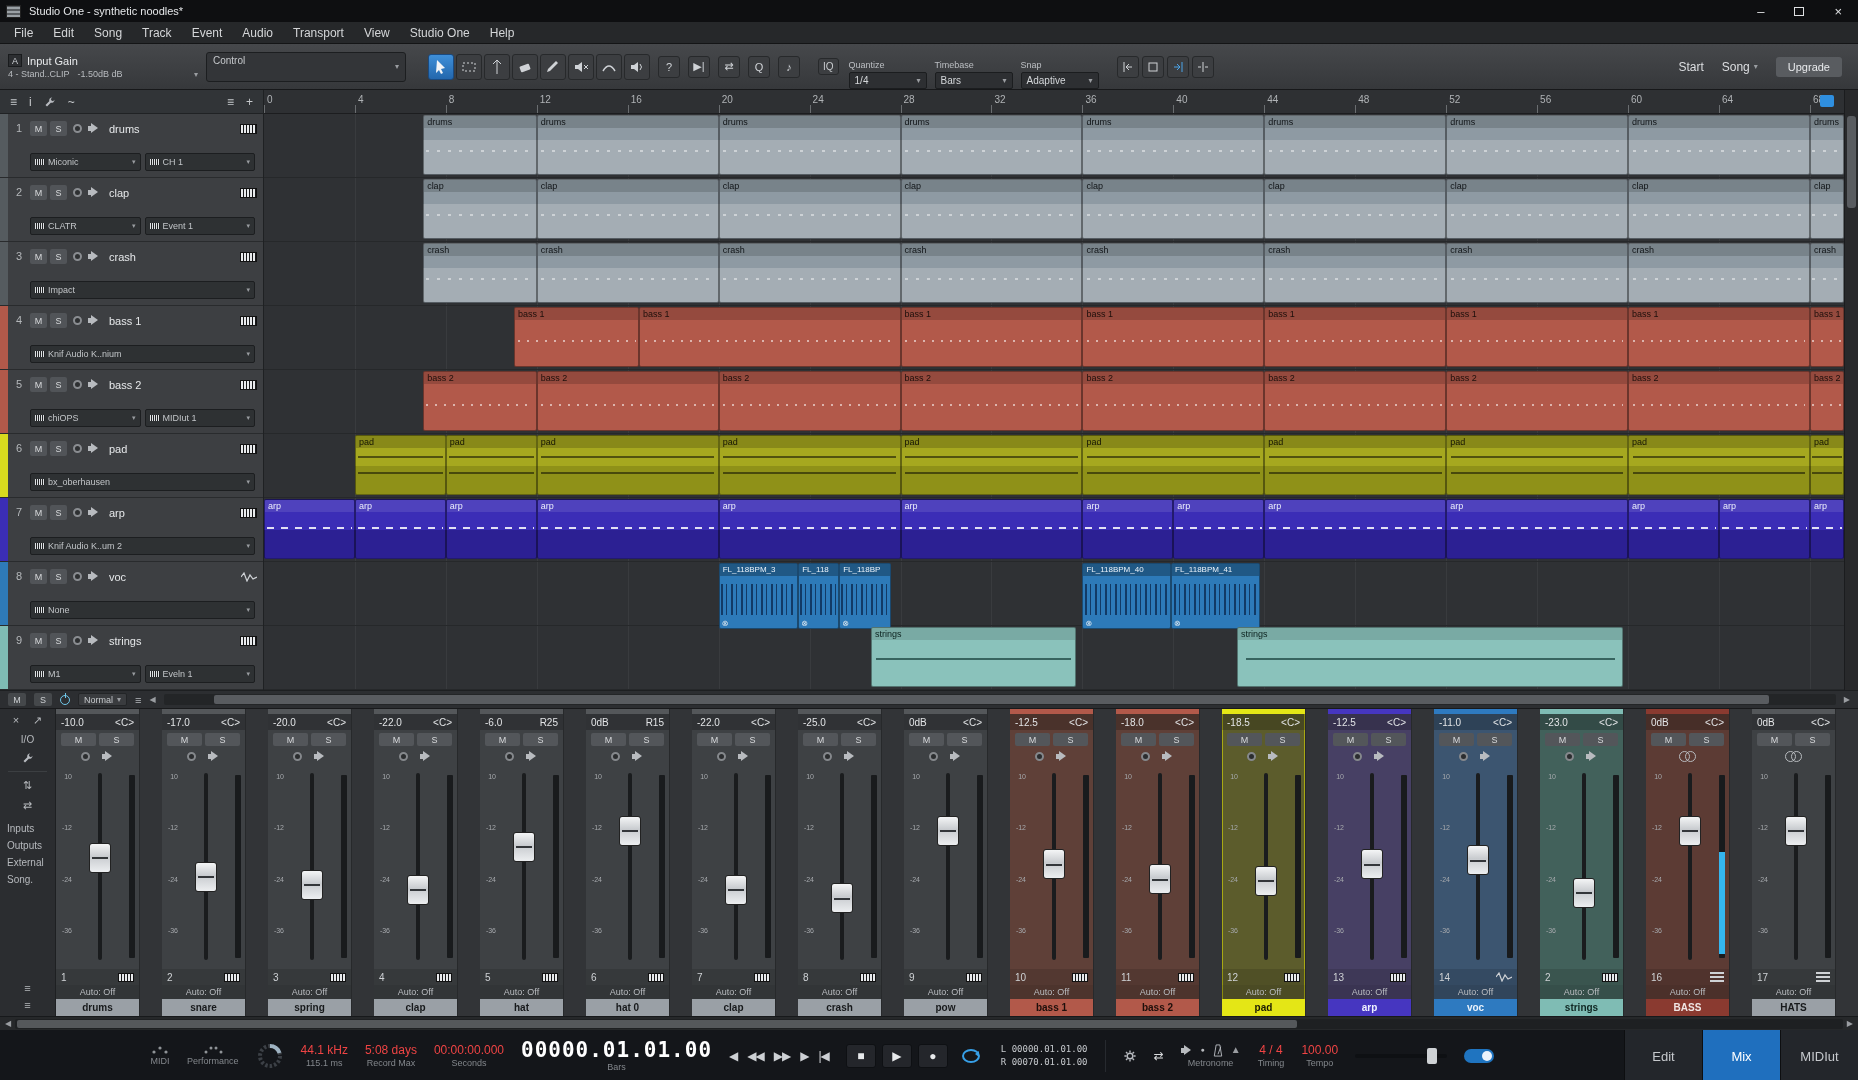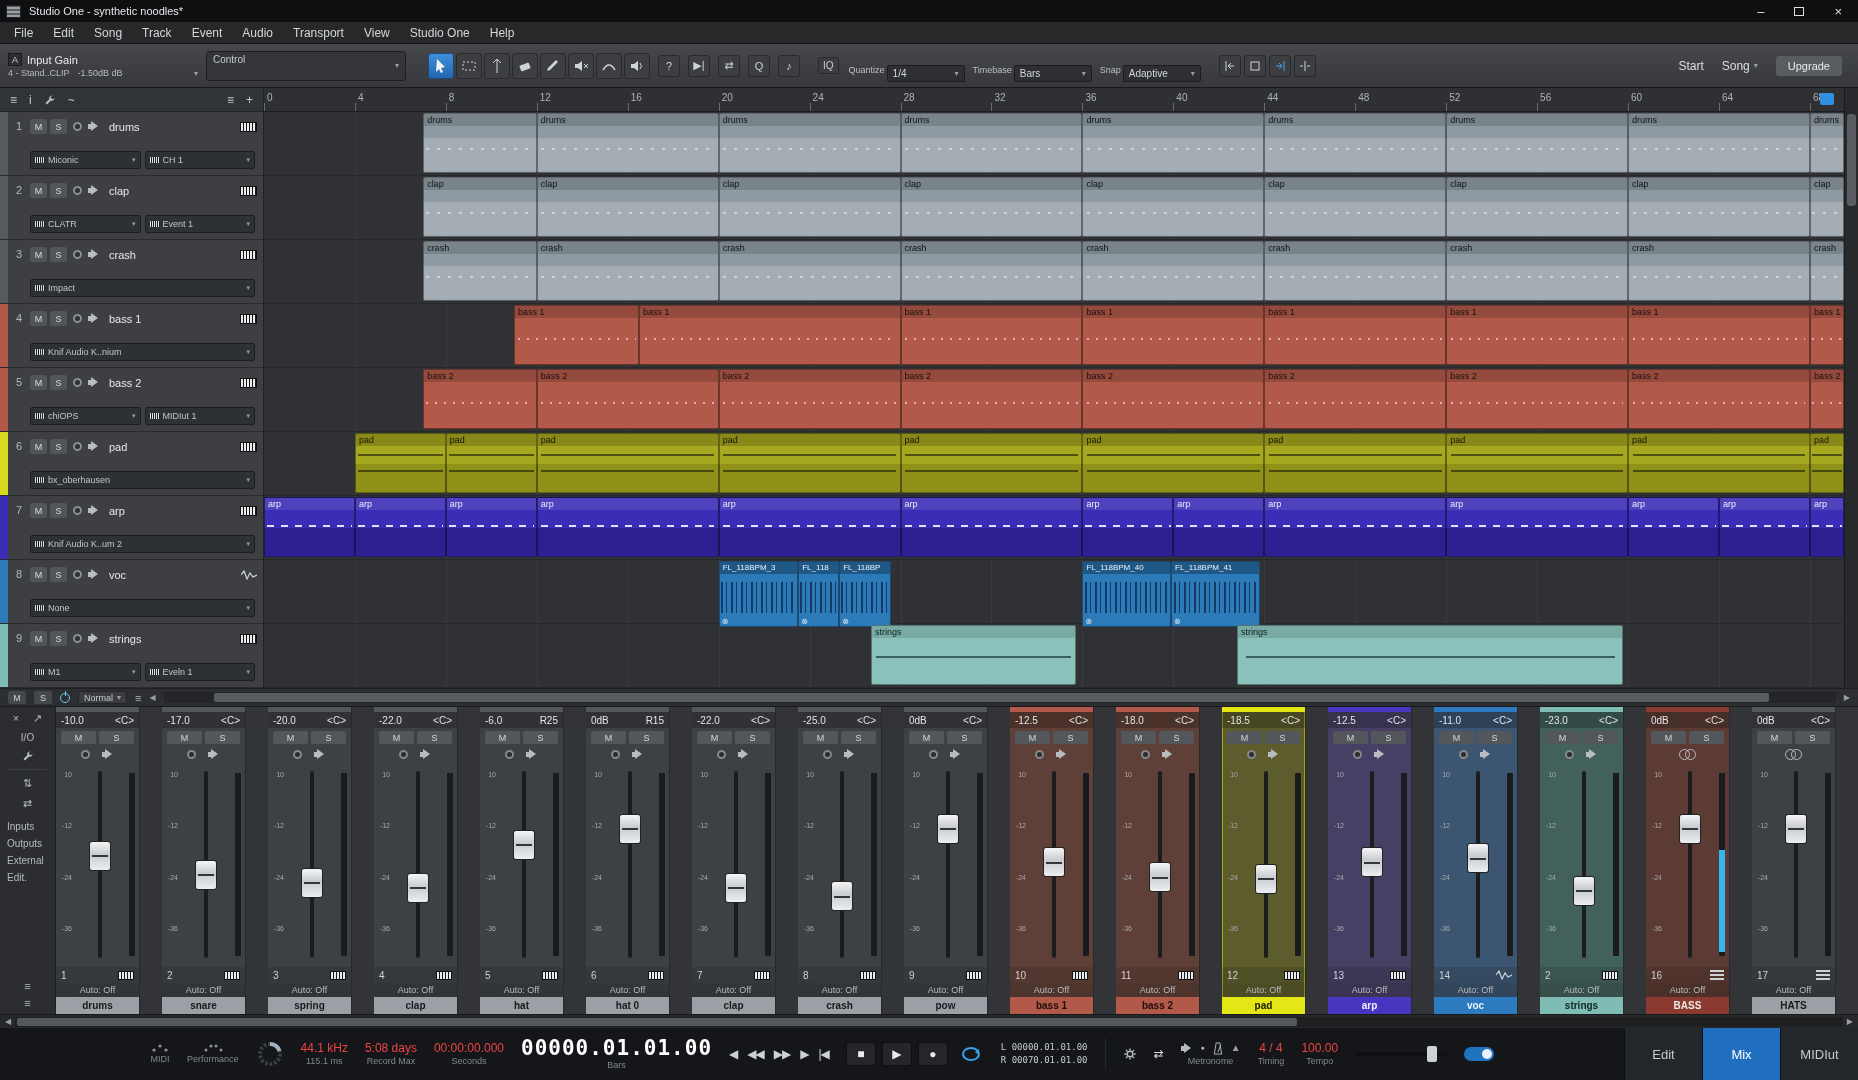--- a/index.html
+++ b/index.html
@@ -34,21 +34,21 @@
              display:flex; align-items:flex-start; padding:2px 6px; font-size:10px; color:#c6c9cc; }
   .ctrl-dd .arr { margin-left:auto; align-self:center; }
   .arr { font-size:8px; color:#9a9da1; }
   .tools { display:flex; gap:2px; margin-left:14px; }
   .tool-btn { width:26px; height:26px; display:flex; align-items:center; justify-content:center;
               background:#3c3e41; border:1px solid #27292b; border-radius:3px; }
   .tool-btn.active { background:linear-gradient(#3f8fd8,#2367ad); border-color:#1a4a80; }
   .tb-icon { min-width:22px; height:22px; display:inline-flex; align-items:center; justify-content:center;
              background:#3c3e41; border:1px solid #27292b; border-radius:3px; color:#cfd2d6; font-size:11px; padding:0 3px; }
   .iq { font-size:10px; color:#c8cbce; margin:0 2px 0 10px; border:1px solid #27292b; background:#3c3e41; border-radius:3px; padding:2px 4px; }
-  .dd-group { display:flex; flex-direction:row; gap:2px;margin-top:16px; }
+  .dd-group { display:flex; flex-direction:column; gap:2px;margin-top:16px; }
   .dd-label { font-size:9px; color:#bcbfc3; }
   .dd { height:17px; background:#2d2f32; border:1px solid #1b1d1f; border-radius:2px; display:flex; align-items:center;
         gap:4px; padding:0 5px; font-size:10px; color:#d4d7da; min-width:78px; }
   .dd .arr { margin-left:auto; }
   .toggles { display:flex; gap:3px; margin-left:10px; }
   .tb-right { margin-left:auto; display:flex; align-items:center; gap:18px; padding-right:8px; }
   .start-btn, .song-btn { font-size:12px; color:#dcdee1; display:flex; align-items:center; gap:4px; }
   .upgrade-btn { background:#595c60; color:#e8eaec; font-size:11px; border-radius:3px; padding:4px 12px; }
 
   
@@ -940,21 +940,21 @@
             <path d="M11 2a4 4 0 0 0-4 5L2 12l2 2 5-5a4 4 0 0 0 5-4l-2 2-2-1-1-2z" fill="#b8bbc0"></path>
           </svg>
         </span>
       <div class="side-sep"></div>
       <span>⇅</span>
       <span>⇄</span>
       <div class="side-items" id="side-items">
           <span class="side-item">Inputs</span>
           <span class="side-item">Outputs</span>
           <span class="side-item">External</span>
-          <span class="side-item">Edit.</span>
+          <span class="side-item">Song.</span>
         </div>
       <div class="side-bottom">
         <span>≡</span>
         <span>≡</span>
       </div>
     </div>
     <div class="mx-channels" id="channels">
         <div class="chan">
           <div class="ctab" style="background:#54575a"></div>
           <div class="cgain">

